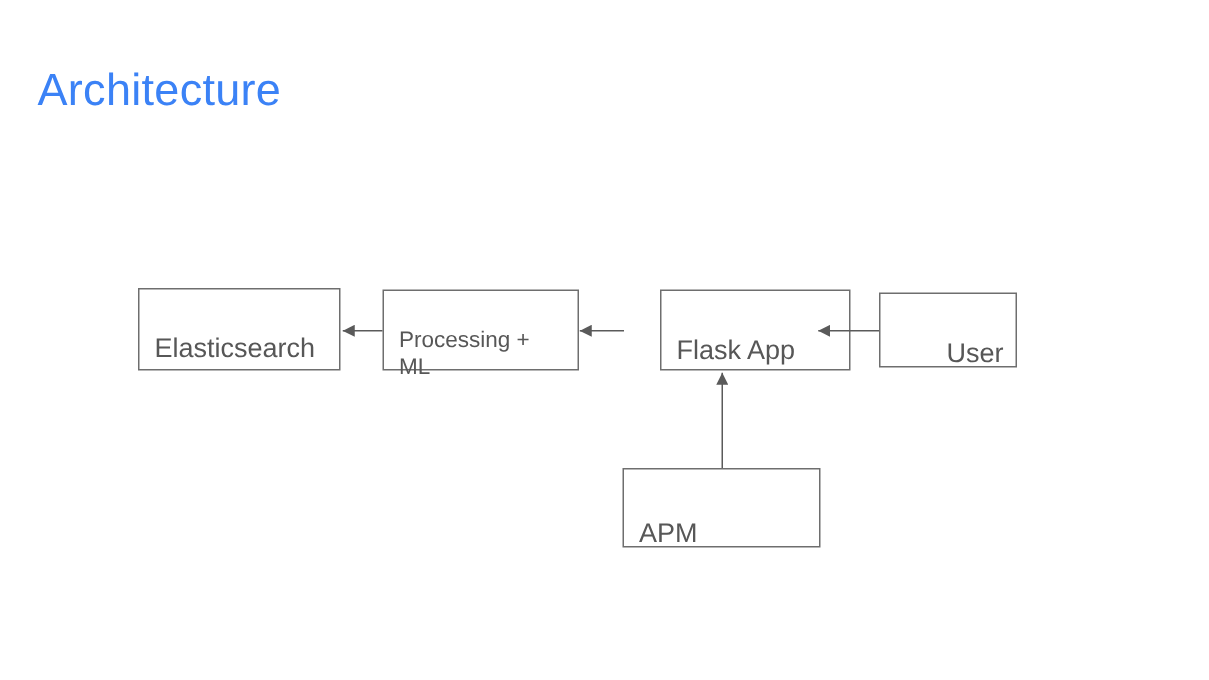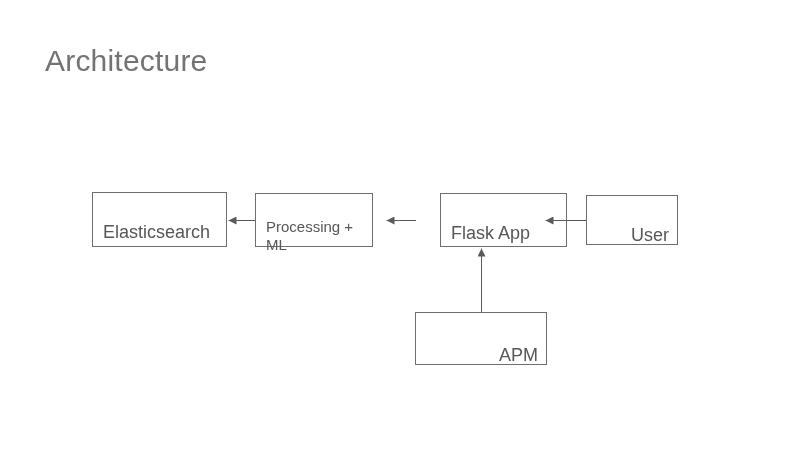--- a/index.html
+++ b/index.html
@@ -10,46 +10,46 @@
   }
   .slide {
     position: relative;
     width: 806px;
     height: 453px;
     background: #ffffff;
     overflow: hidden;
   }
   .slide-title {
     position: absolute;
-    left: 45px;
+    left: 25px;
     top: 44px;
     margin: 0;
     font-size: 30px;
     font-weight: 400;
-    color: #737373;
+    color: #3b82f6;
     letter-spacing: 0.2px;
   }
   .node {
     position: absolute;
     box-sizing: border-box;
     background: #ffffff;
     border: 1px solid #6e6e6e;
     color: #575757;
     font-size: 18px;
     line-height: 21px;
     padding: 8px 8px 12px 10px;
     white-space: pre-line;
   }
   .node-elasticsearch { left: 92px;  top: 192px; width: 135px; height: 55px; }
-  .node-processing    { left: 255px; top: 193px; width: 118px; height: 54px;
+  .node-processing    { left: 255px; top: 193px; width: 131px; height: 54px;
                         font-size: 15px; line-height: 18px; padding-top: 6px; }
   .node-flask         { left: 416px; top: 193px; width: 127px; height: 54px; margin-left: 24px; }
   .node-user          { left: 586px; top: 195px; width: 92px;  height: 50px; text-align: right; }
   .node-apm           { left: 415px; top: 312px; width: 132px; height: 53px;
-                        padding-top: 11px; text-align: right; }
+                        padding-top: 11px; }
   .edges-layer {
     position: absolute;
     left: 0; top: 0;
     width: 806px;
     height: 453px;
     pointer-events: none;
   }
 </style>
 </head>
 <body>

